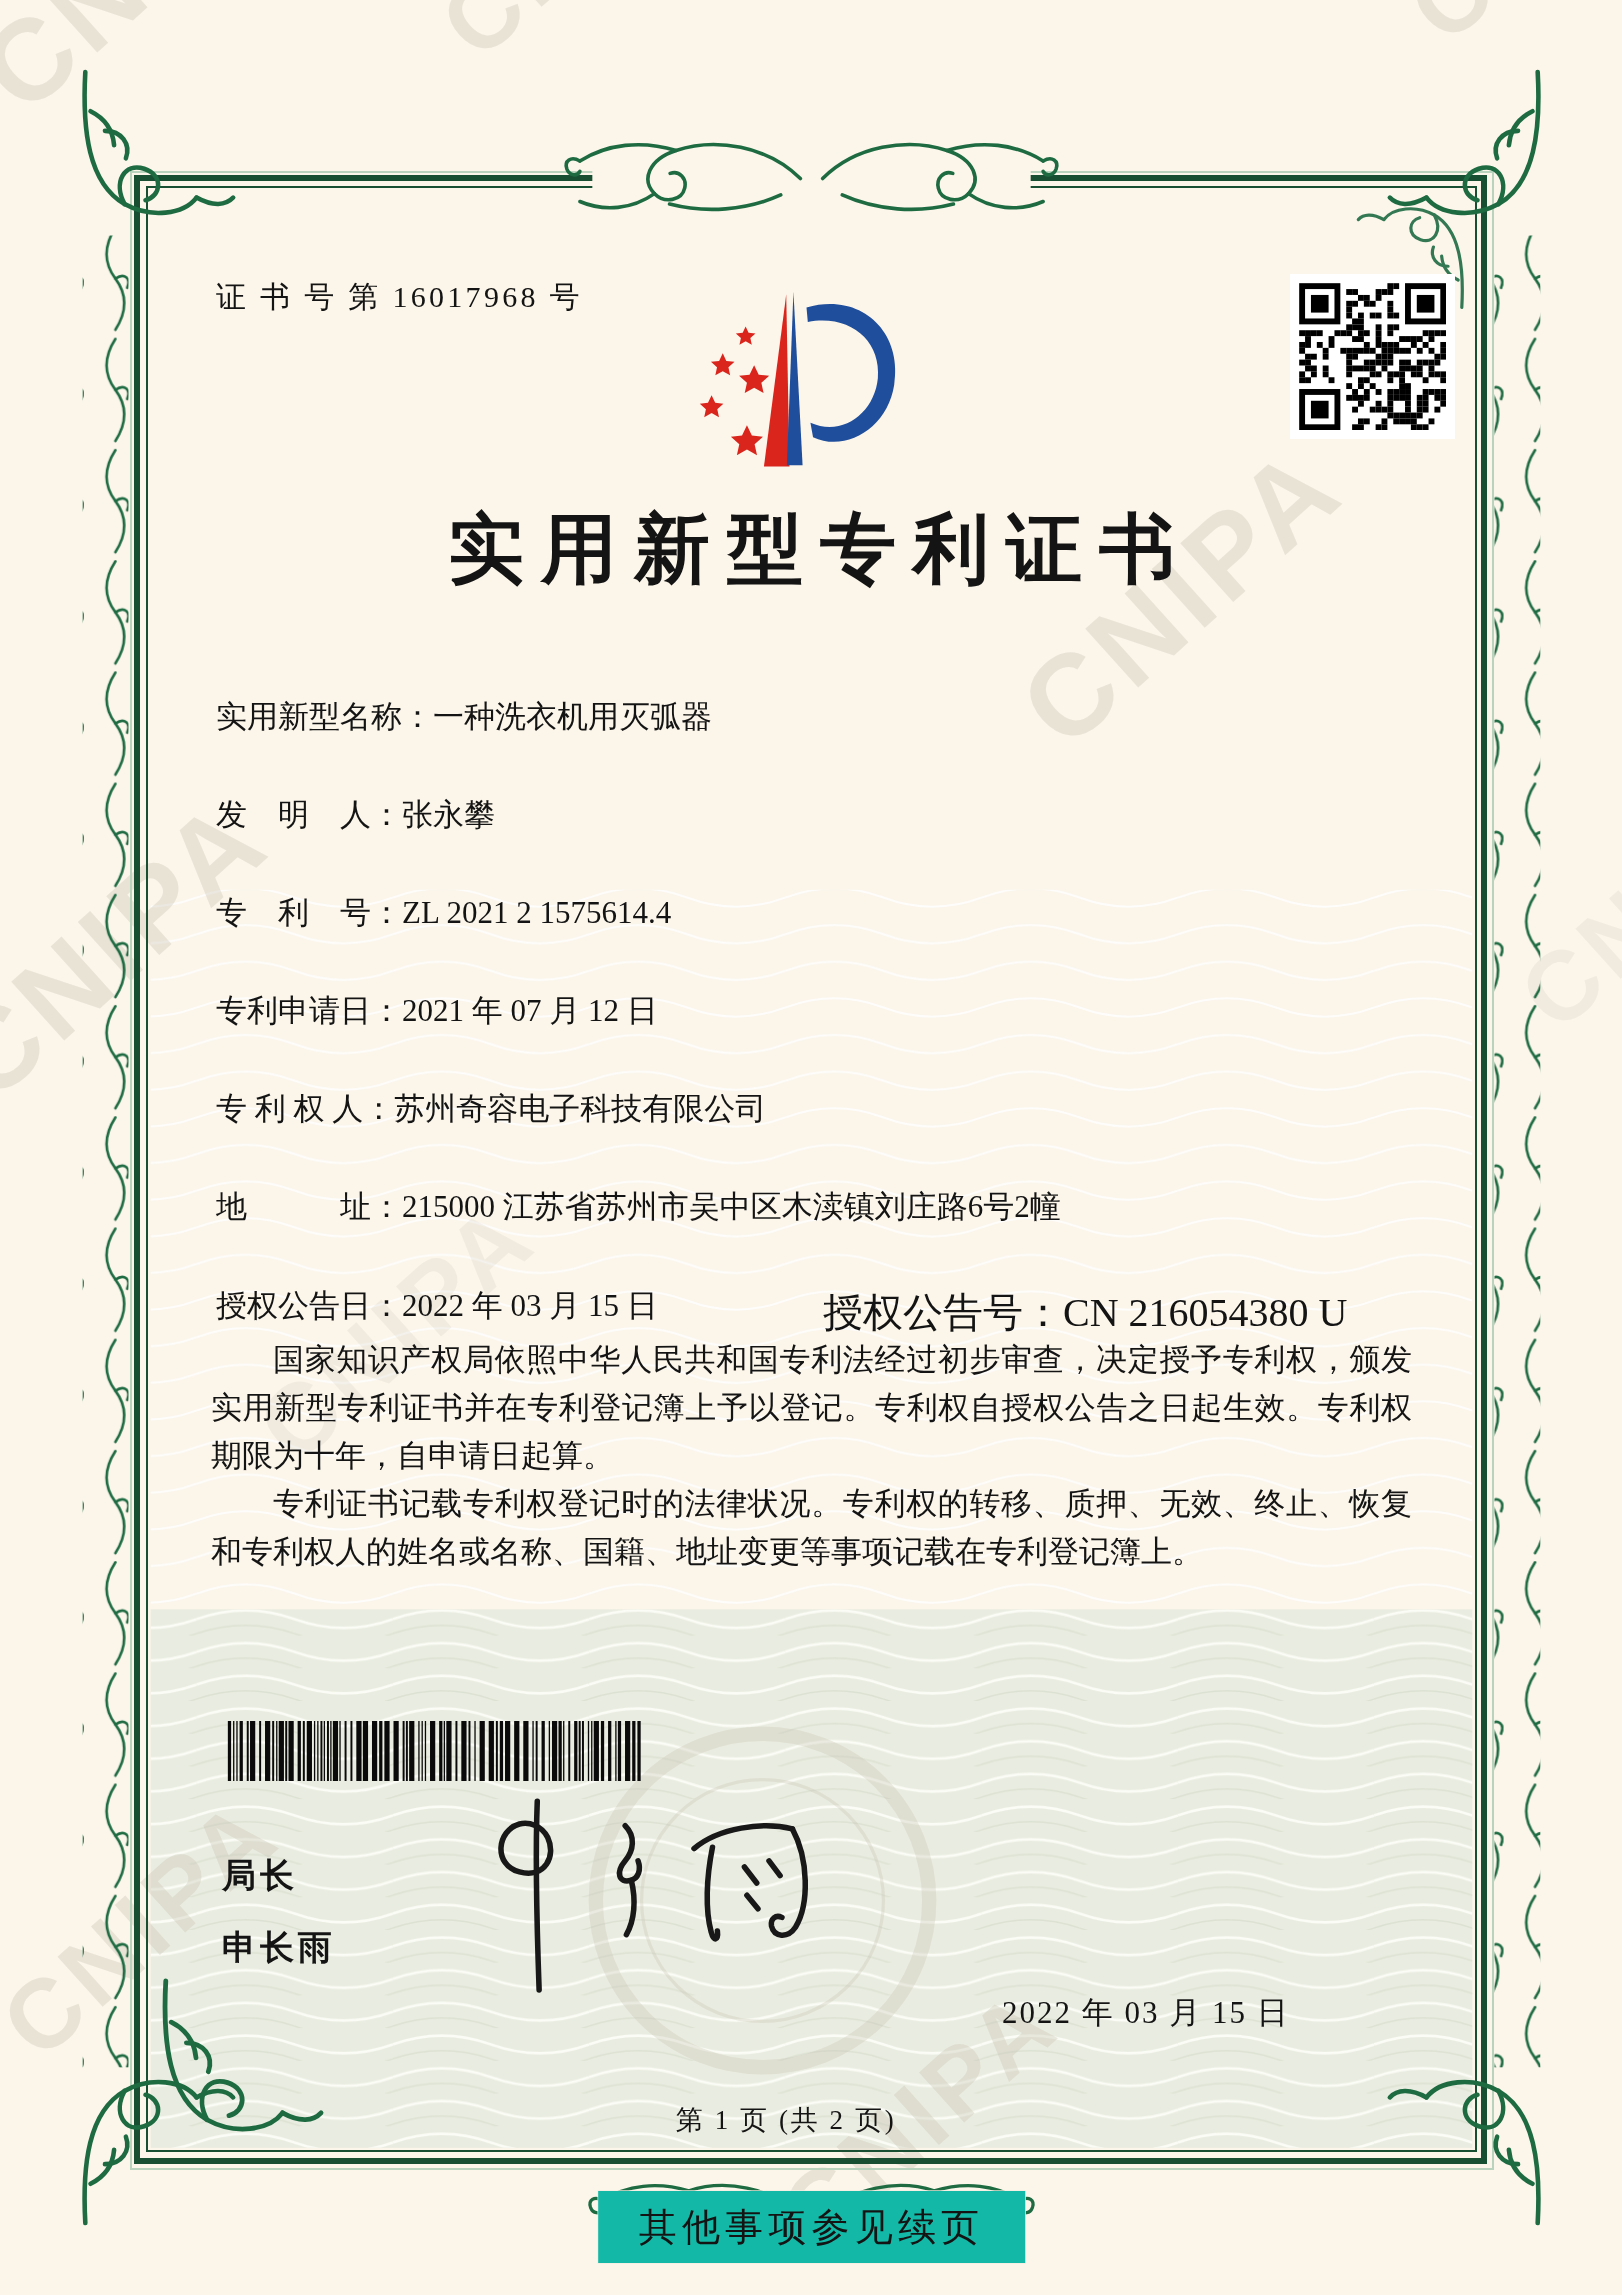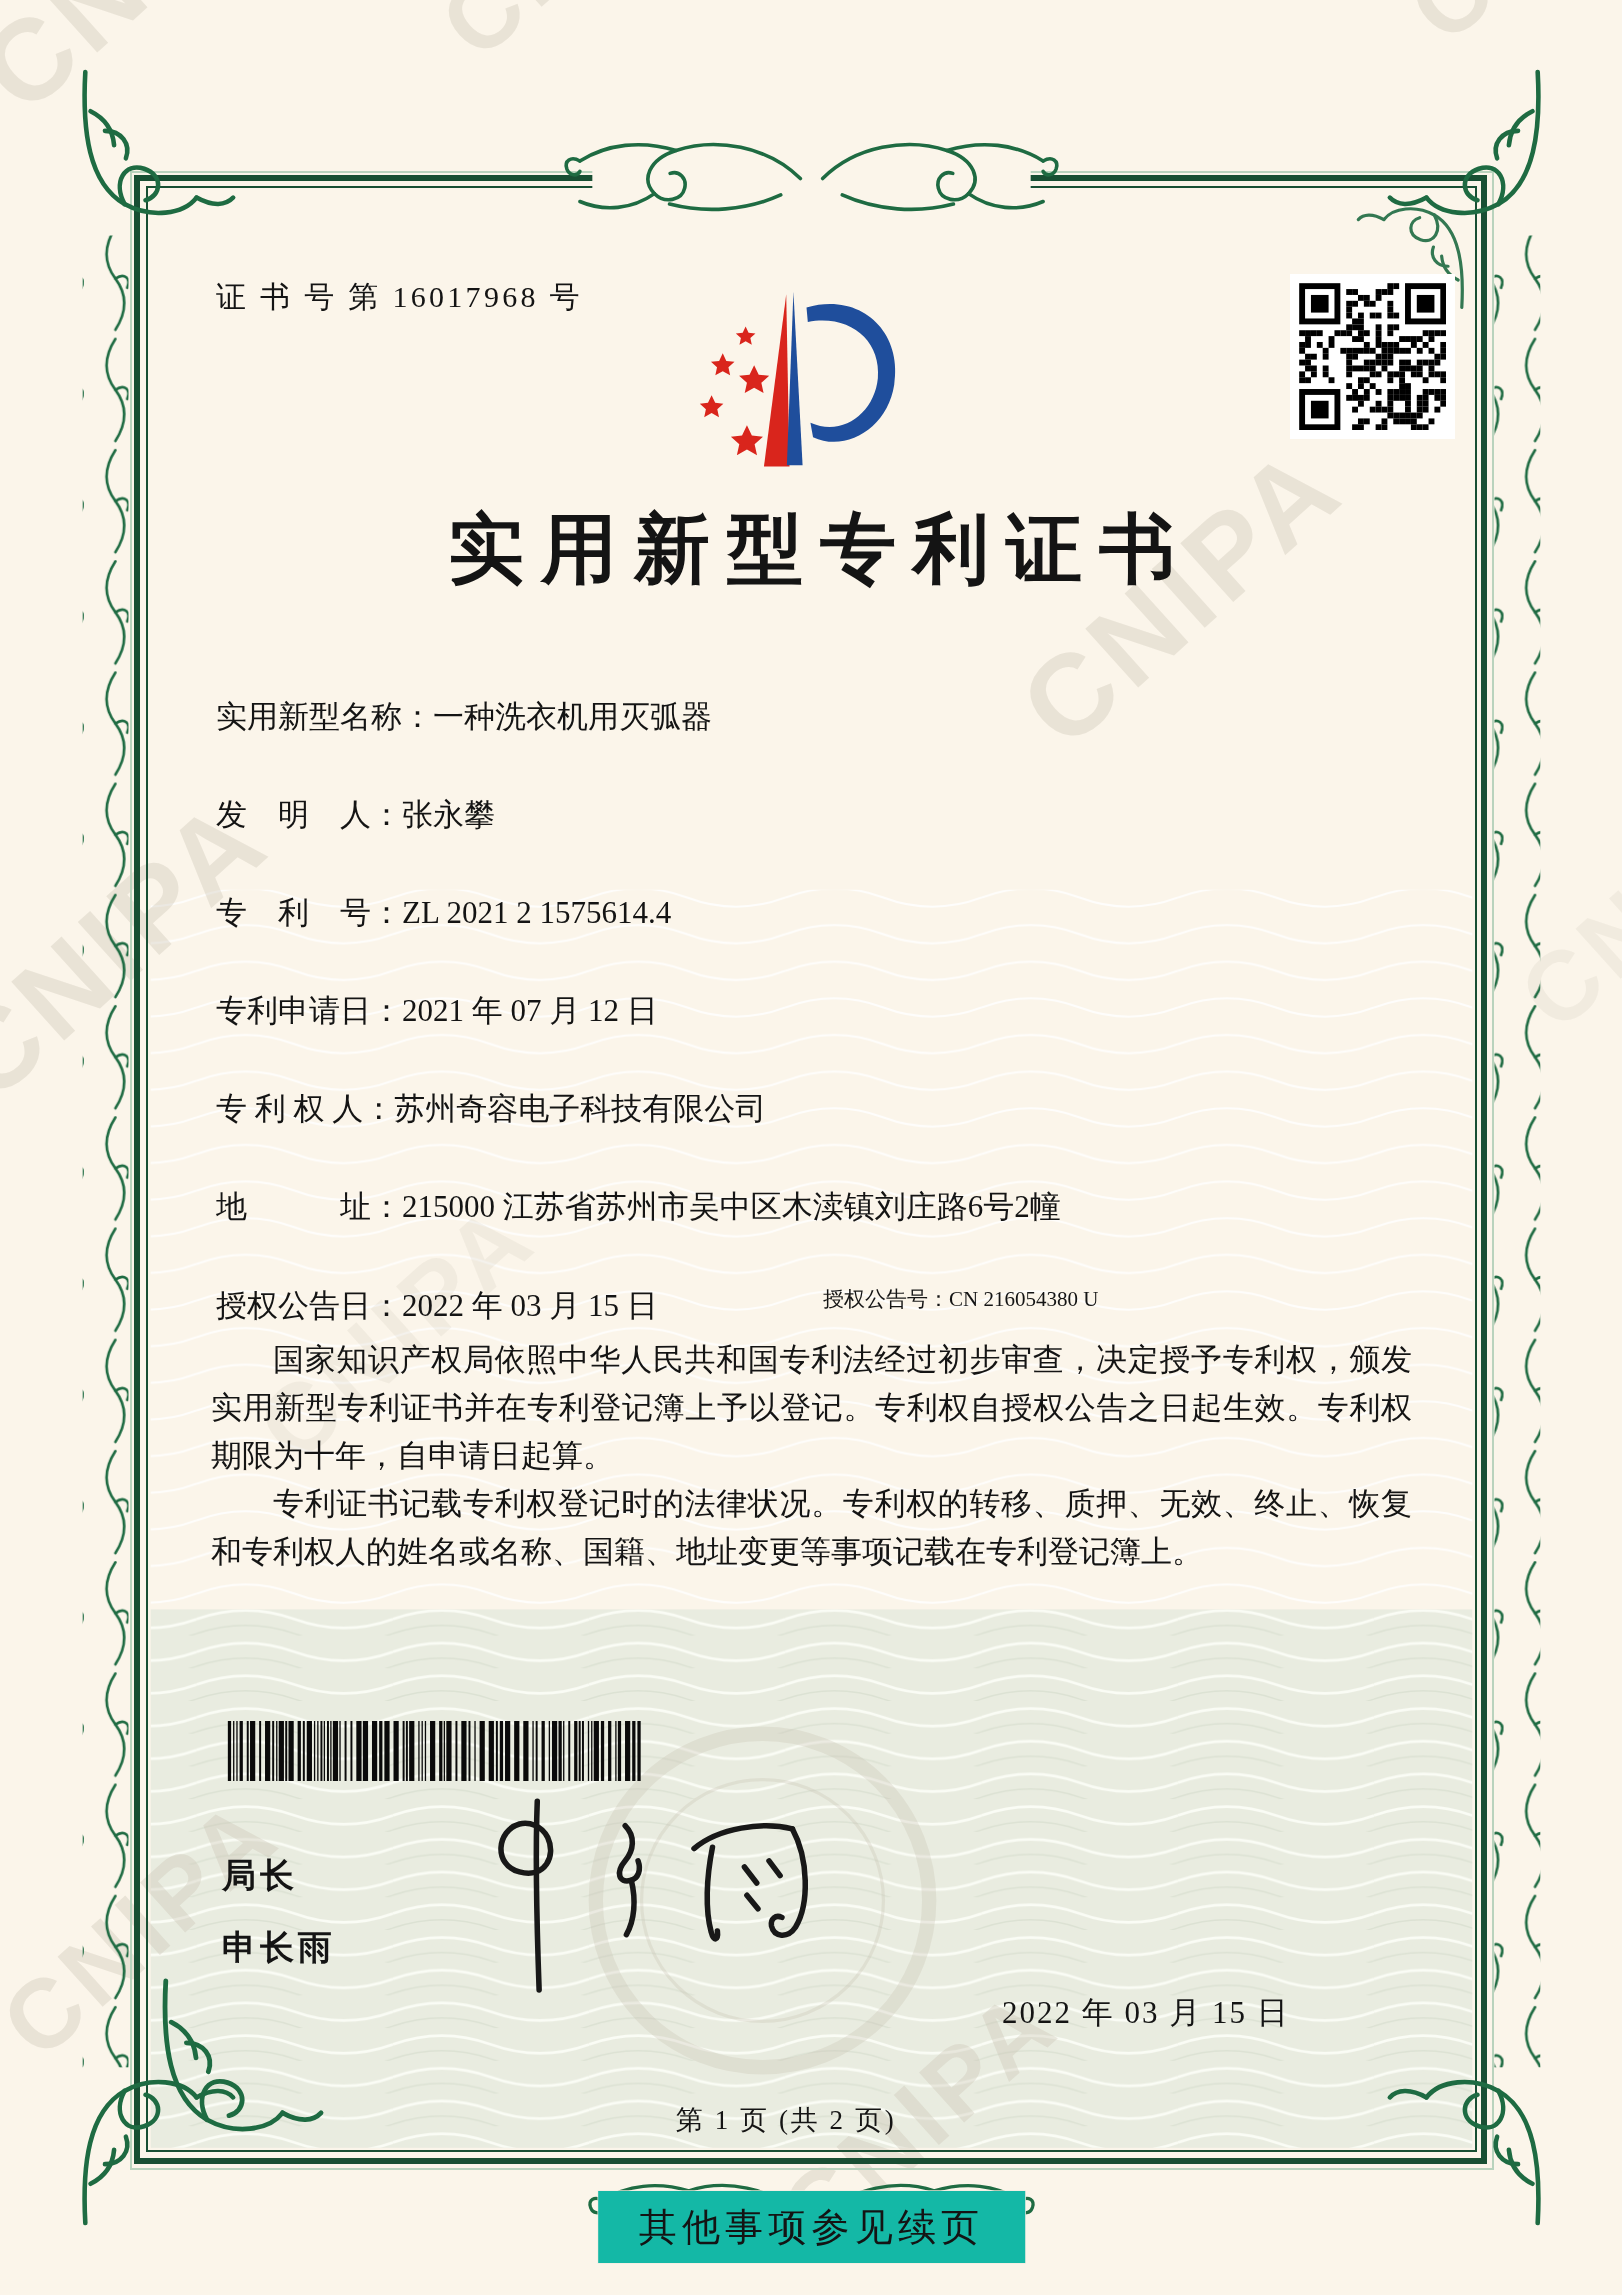--- a/index.html
+++ b/index.html
@@ -15,21 +15,21 @@
   
   .frame-mint{left:130px;top:171px;width:1360px;height:1995px;border:2px solid #b9d3bd;}
   .frame-thick{left:134px;top:175px;width:1341px;height:1977px;border:6.5px solid #184f33;}
   .frame-thin{left:146px;top:186px;width:1327px;height:1962px;border:2px solid #184f33;}
   
   .certno{left:216px;top:277px;font-size:30px;letter-spacing:3.3px;}
   .title{left:0;top:499px;width:1623px;text-align:center;font-size:76px;font-weight:bold;
          letter-spacing:17px;text-indent:17px;}
   .frow{left:216px;font-size:31px;white-space:nowrap;}
   .frow .lab{display:inline-block;}
-  .grant-no{left:823px;font-size:21px;white-space:nowrap;}
+  .grant-no{left:823px;font-size:40px;white-space:nowrap;}
   .paras{left:211px;top:1336px;width:1201px;font-size:31px;line-height:48px;text-align:justify;}
   .paras p{margin:0;text-indent:2em;}
   .sig-role{left:222px;top:1853px;font-size:34px;font-family:"Liberation Sans","DejaVu Sans",sans-serif;font-weight:600;letter-spacing:3.9px;}
   .sig-name{left:222px;top:1925px;font-size:34px;font-family:"Liberation Sans","DejaVu Sans",sans-serif;font-weight:600;letter-spacing:3.9px;}
   .issue-date{left:1002px;top:1992px;font-size:31px;letter-spacing:2px;}
   .pagenum{left:0;top:2102px;width:1572px;text-align:center;font-size:27px;letter-spacing:2.6px;}
   .note-box{left:50%;top:2191px;transform:translateX(-50%);background:#14b8a6;
             padding:10.5px 41px;font-size:38px;letter-spacing:5.2px;box-shadow:0 0 0 0.7px #f1ece0;}
   
   .logo{left:690px;top:280px;}

